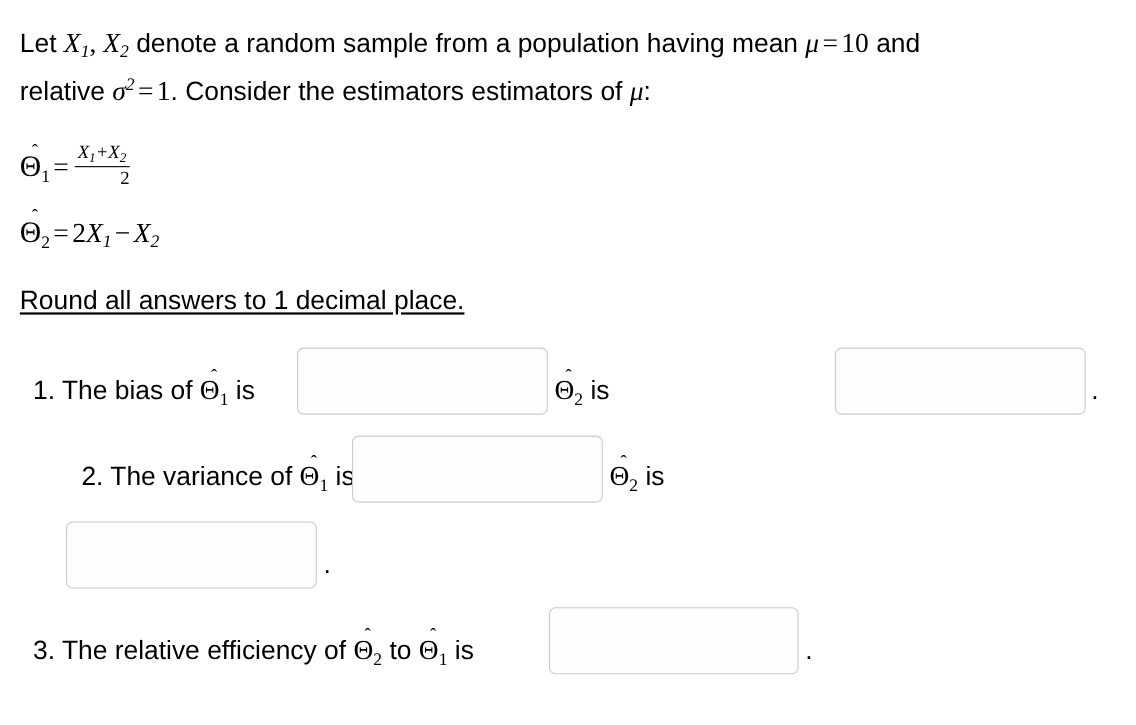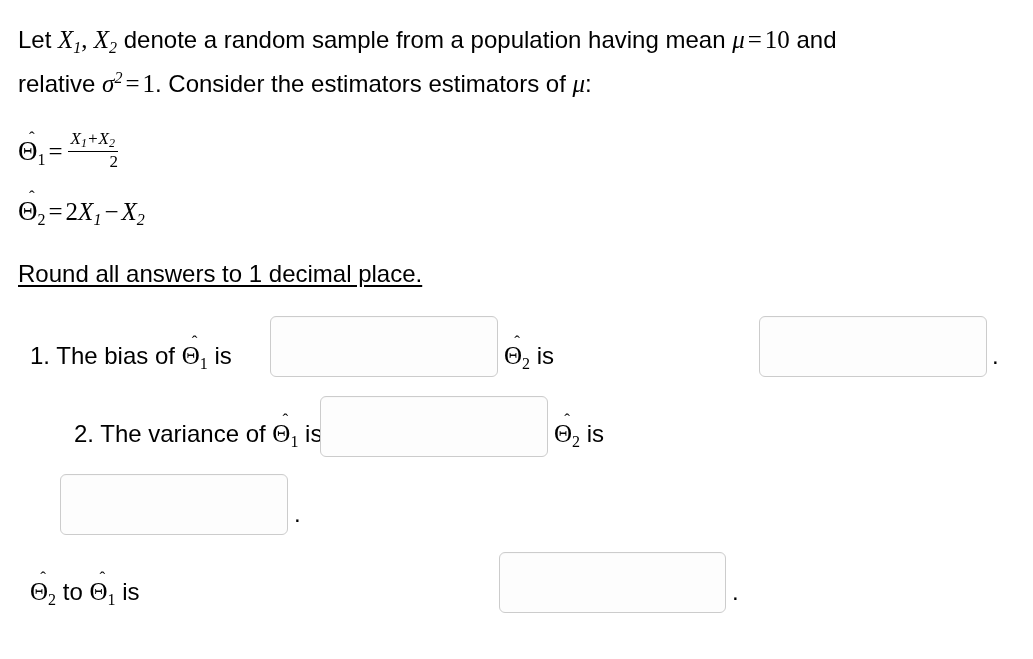--- a/index.html
+++ b/index.html
@@ -220,19 +220,19 @@
   <div class="qtext" id="q2-a"><span>2. The variance of </span><span class="thetahat"><span class="hat">ˆ</span><span>Θ</span><span class="idx">1</span></span><span> is</span></div>
 
   <input class="answer-box" id="box-3" type="text" value="" style="">
 
   <div class="qtext" id="q2-b"><span class="thetahat"><span class="hat">ˆ</span><span>Θ</span><span class="idx">2</span></span><span> is</span></div>
 
   <input class="answer-box" id="box-4" type="text" value="" style="">
 
   <div class="qtext" id="q3-period">.</div>
 
-  <div class="qtext" id="q3-a"><span class="thetahat"><span class="hat">ˆ</span><span>Θ</span><span class="idx">2</span></span><span> to </span><span class="thetahat"><span class="hat">ˆ</span><span>Θ</span><span class="idx">1</span></span><span> is</span></div>
+  <div class="qtext" id="q3-a"><span>3. The relative efficiency of </span><span class="thetahat"><span class="hat">ˆ</span><span>Θ</span><span class="idx">2</span></span><span> to </span><span class="thetahat"><span class="hat">ˆ</span><span>Θ</span><span class="idx">1</span></span><span> is</span></div>
 
   <input class="answer-box" id="box-5" type="text" value="" style="">
 
   <div class="qtext" id="q3-period2">.</div>
 
 </div>
 
 </body></html>

